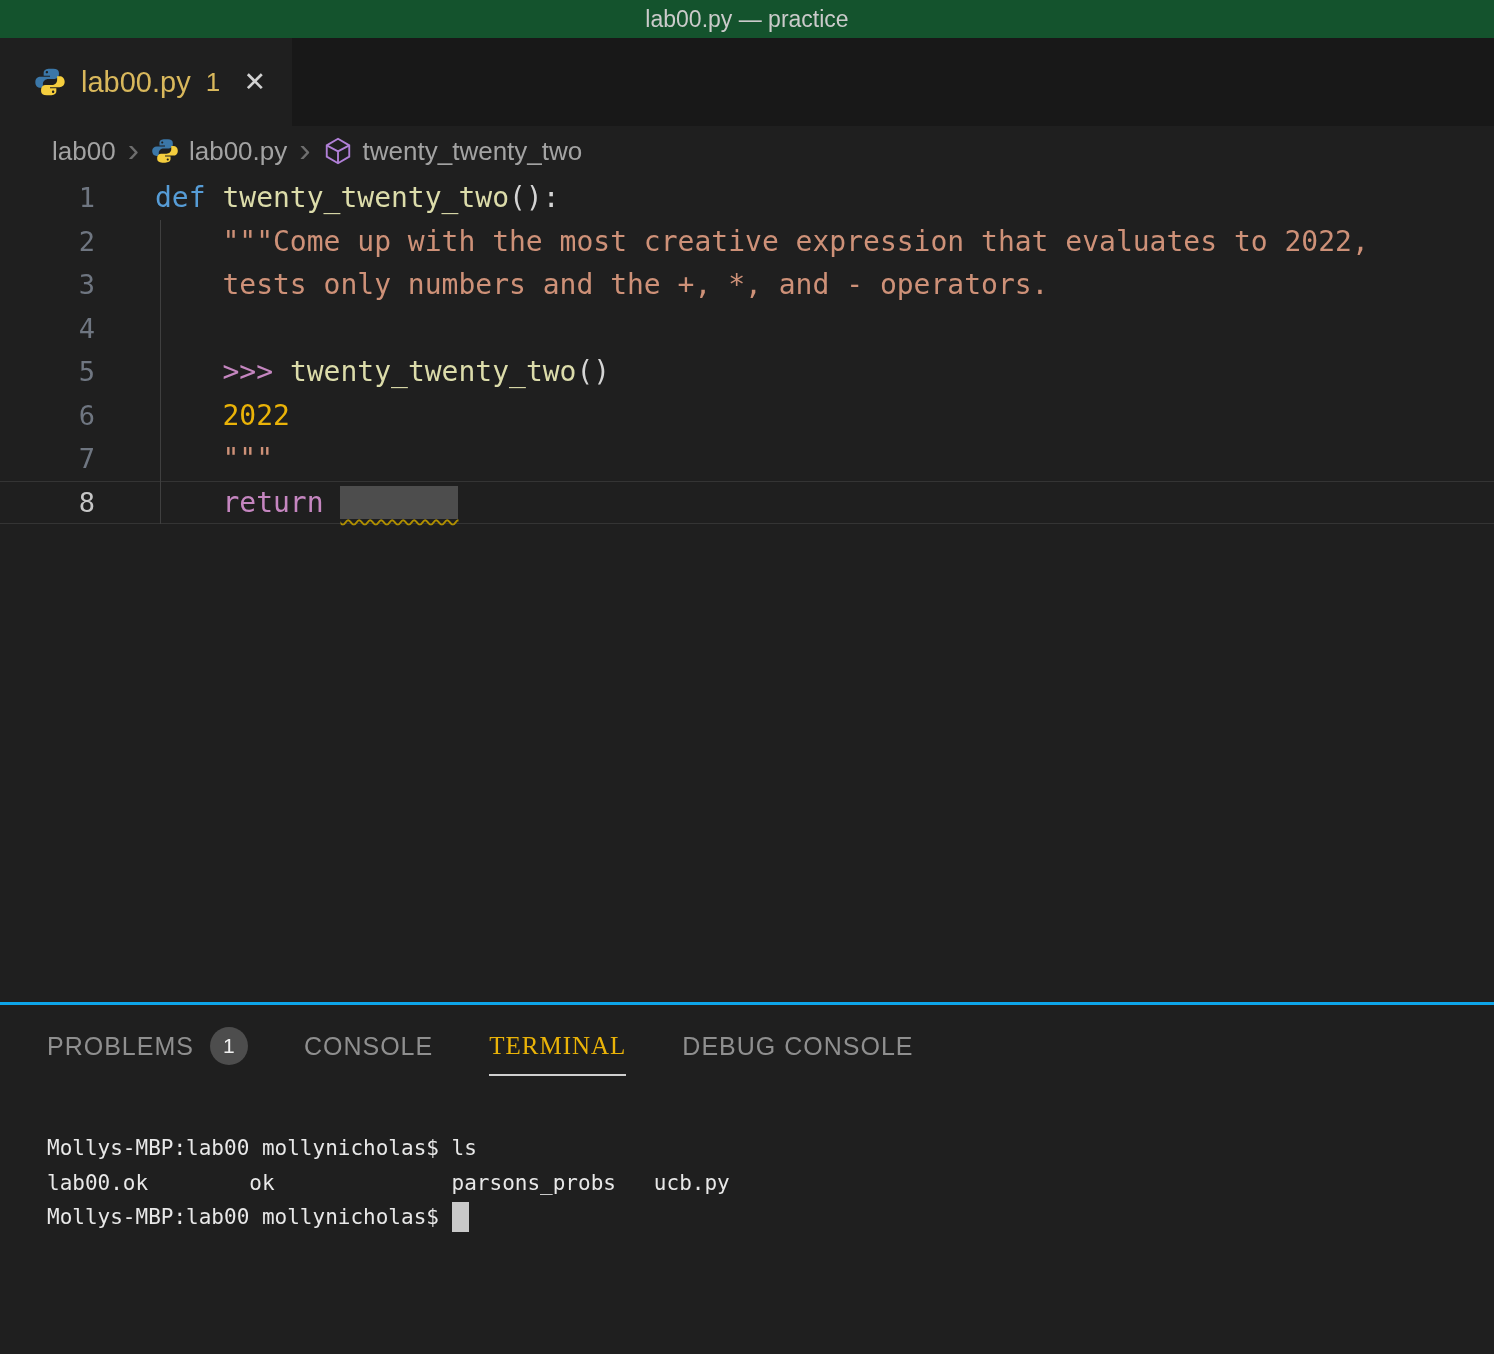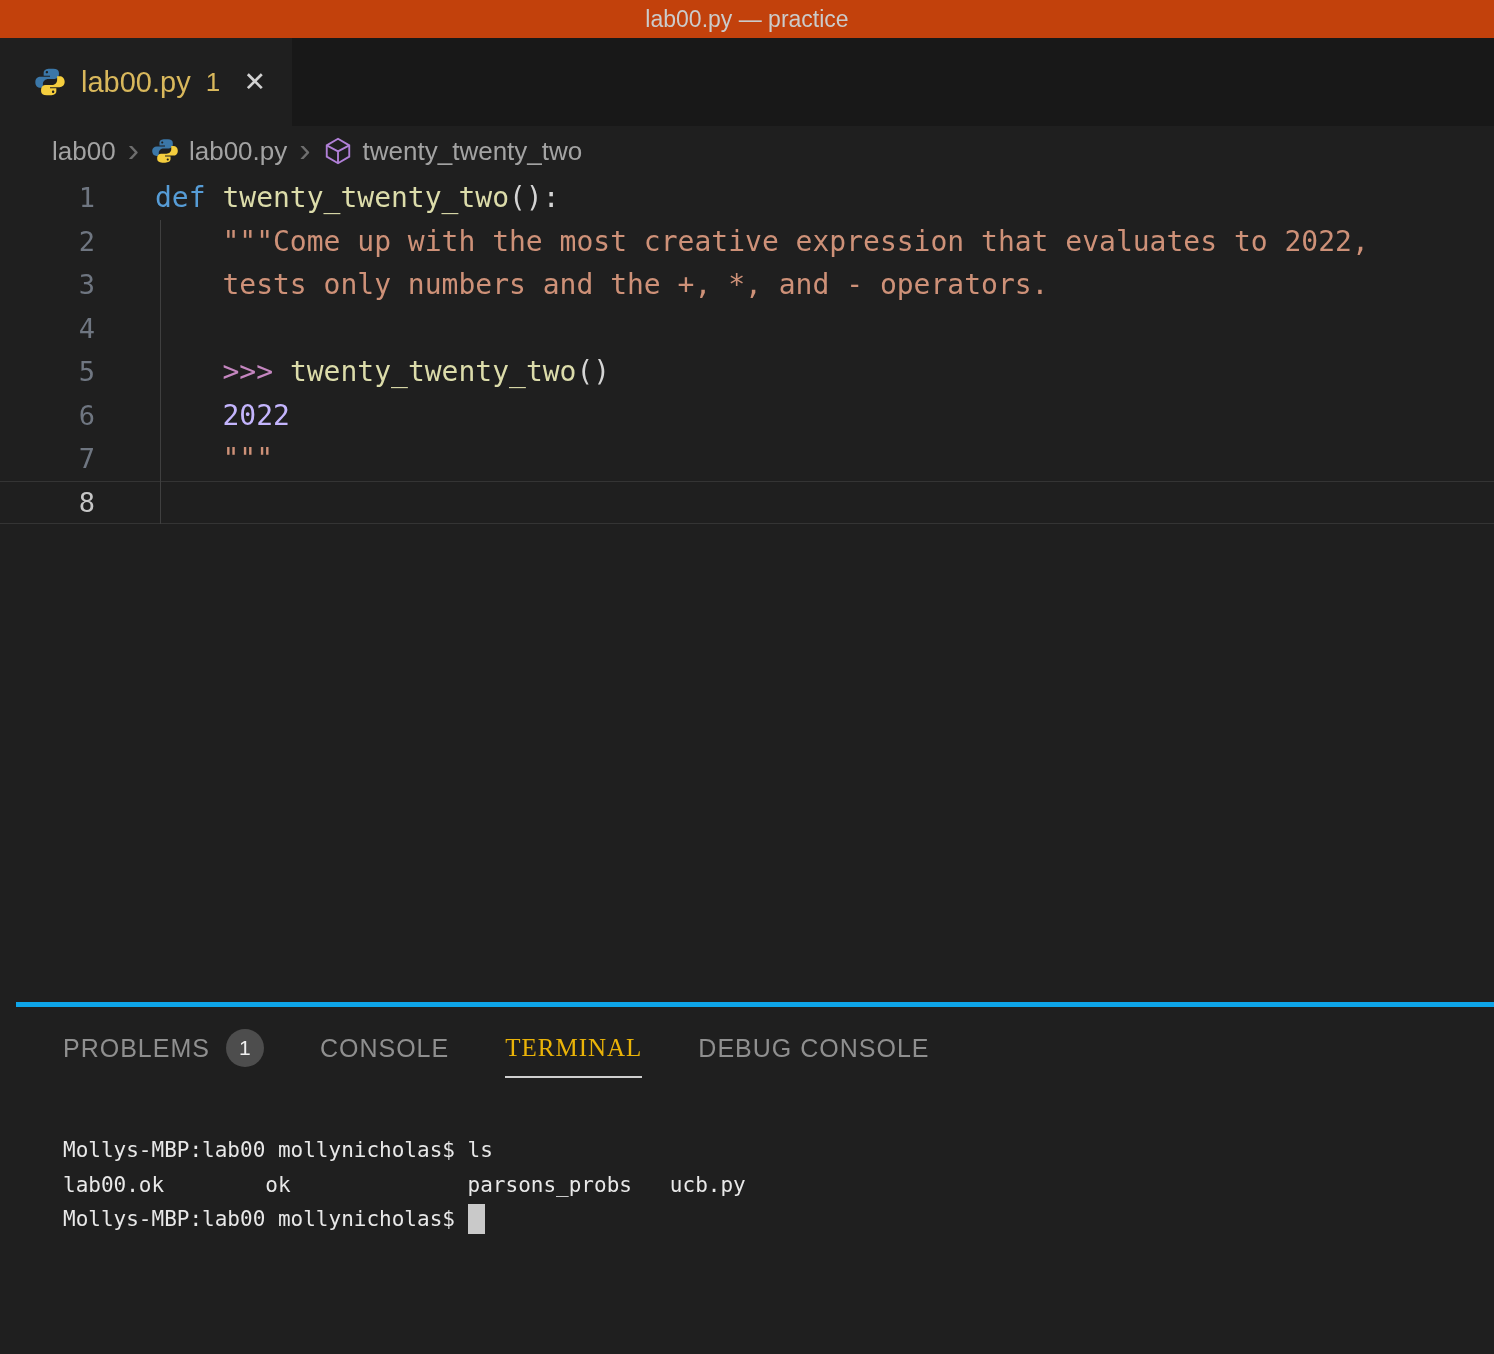--- a/index.html
+++ b/index.html
@@ -1,21 +1,21 @@
 <!DOCTYPE html>
 <html><head>
 <meta charset="utf-8">
 <style>
   * { margin:0; padding:0; box-sizing:border-box; }
   html,body { width:1494px; height:1354px; background:#1f1f1f; overflow:hidden;
               font-family:"Liberation Sans", sans-serif; }
   .window { position:relative; width:1494px; height:1354px; }
 
   
-  .titlebar { position:absolute; top:0; left:0; right:0; height:38px; background:#c2410c;
+  .titlebar { position:absolute; top:0; left:0; right:0; height:38px; background:#14532d;
               display:flex; align-items:center; justify-content:center;
               font-size:23px; color:#cbcbcb; }
 
   
   .tabstrip { position:absolute; top:38px; left:0; right:0; height:88px; background:#181818; }
   .tab { position:absolute; left:0; top:0; width:292px; height:88px; background:#1f1f1f;
          display:flex; align-items:center; padding:0 26px 0 34px; }
   .tab-icon svg { display:block; }
   .tab-label { color:#d9b85c; font-size:29px; margin-left:15px; }
   .tab-badge { color:#d9b85c; font-size:26px; margin-left:15px; }
@@ -37,28 +37,28 @@
                font-family:"DejaVu Sans Mono", monospace; font-size:28px; }
   .code-line.current { box-shadow: inset 0 1px 0 #343434, inset 0 -1px 0 #343434; }
   .ln { width:95px; text-align:right; color:#6f7681; font-size:27px; flex:none; }
   .code-line.current .ln { color:#c6c6c6; }
   .code-text { margin-left:60px; white-space:pre; color:#d4d4d4; }
   .tok-pl   { color:#d4d4d4; }
   .tok-kw   { color:#569cd6; }
   .tok-kw2  { color:#c586c0; }
   .tok-fn   { color:#dcdcaa; }
   .tok-str  { color:#ce9178; }
-  .tok-num  { color:#c4b5fd; }
+  .tok-num  { color:#eab308; }
   .tok-blank{ background:#4d4d4d; text-decoration:underline wavy #b08f00;
               text-decoration-skip-ink:none; text-underline-offset:7px;
               text-decoration-thickness:2px; }
 
   
   .panel { position:absolute; top:1002px; left:0; right:0; bottom:0;
-           border-top:5px solid #0ea5e9; background:#1f1f1f;margin-left:16px; }
+           border-top:3px solid #0ea5e9; background:#1f1f1f; }
   .panel-tabs { display:flex; align-items:center; gap:56px;
                 padding:22px 0 0 47px; font-size:25px; letter-spacing:1px; color:#8f8f8f; }
   .panel-tab { display:flex; align-items:center; gap:16px; padding-bottom:14px;
                border-bottom:2px solid transparent; cursor:pointer; }
   .panel-tab.active { color:#eab308; border-bottom-color:#cfcfcf;font-family:Liberation Serif, serif; }
   .count-badge { width:38px; height:38px; border-radius:50%; background:#4d4d4d;
                  color:#f0f0f0; font-size:21px; letter-spacing:0;
                  display:flex; align-items:center; justify-content:center; }
 
   .terminal { margin:50px 0 0 47px; font-family:"DejaVu Sans Mono", monospace;
@@ -141,20 +141,21 @@
         <div class="code-line">
           <span class="ln">6</span>
           <span class="code-text"><span class="tok-pl">    </span><span class="tok-num">2022</span></span>
         </div>
         <div class="code-line">
           <span class="ln">7</span>
           <span class="code-text"><span class="tok-pl">    </span><span class="tok-str">"""</span></span>
         </div>
         <div class="code-line current">
           <span class="ln">8</span>
+          <span class="code-text"><span class="tok-pl">    </span><span class="tok-kw2">return</span><span class="tok-pl"> </span><span class="tok-blank">       </span></span>
         </div>
       </div>
   </div>
 
   <div class="panel">
     <div class="panel-tabs">
       <div class="panel-tab">
         <span>PROBLEMS</span>
         <span class="count-badge">1</span>
       </div>

